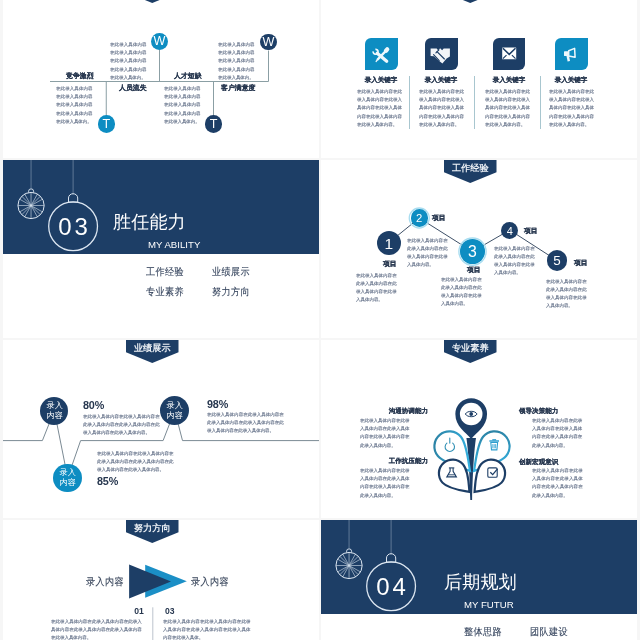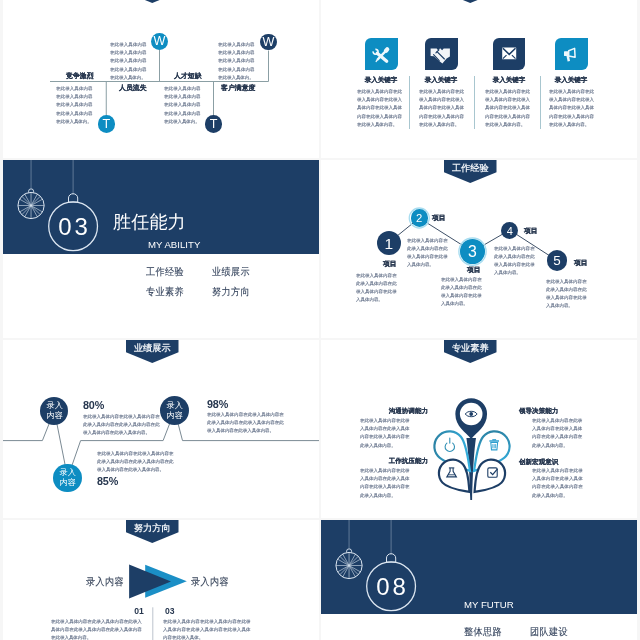--- a/index.html
+++ b/index.html
@@ -406,21 +406,24 @@
    <path d="M28.05 32.4 V58.6 M14.95 45.5 H41.15"></path>
    <path d="M18.79 36.24 L37.31 54.76 M37.31 36.24 L18.79 54.76"></path>
    <path d="M21.5 33.74 L34.6 57.26 M34.6 33.74 L21.5 57.26"></path>
    <path d="M16.29 39.0 L39.81 52.1 M39.81 39.0 L16.29 52.1"></path>
   </g>
   <path d="M25.6 32.6 v-1.4 a2.5 2.3 0 0 1 5 0 v1.4" stroke-width="0.9"></path>
   <circle cx="70.1" cy="66.25" r="24.4" stroke-width="1.3"></circle>
   <path d="M65.5 42.1 v-4.1 a4.6 4.3 0 0 1 9.2 0 v4.1 z" stroke-width="1"></path>
  </g>
       </svg>
-<div class="secNum" style="left:47.2px;top:41.9px;width:48.8px;height:48.8px;font-size:24px;line-height:50.4px;letter-spacing:3px">08</div>
+<div class="secNum" style="left:47.2px;top:41.9px;width:48.8px;height:48.8px;font-size:24px;line-height:50.4px;letter-spacing:3px">04</div>
+<div class="t secTitle" style="left:123px;top:53px;width:72px;">
+        <span style="">后期规划</span>
+      </div>
 <div class="t secSub" style="left:143.4px;top:80.2px;width:58px;">
         <span style="">MY FUTUR</span>
       </div>
 <div class="t secLink" style="left:143.4px;top:106.2px;width:40px;">
         <span style="">整体思路</span>
       </div>
 <div class="t secLink" style="left:208.7px;top:106.2px;width:40px;">
         <span style="">团队建设</span>
       </div>
 </div>

